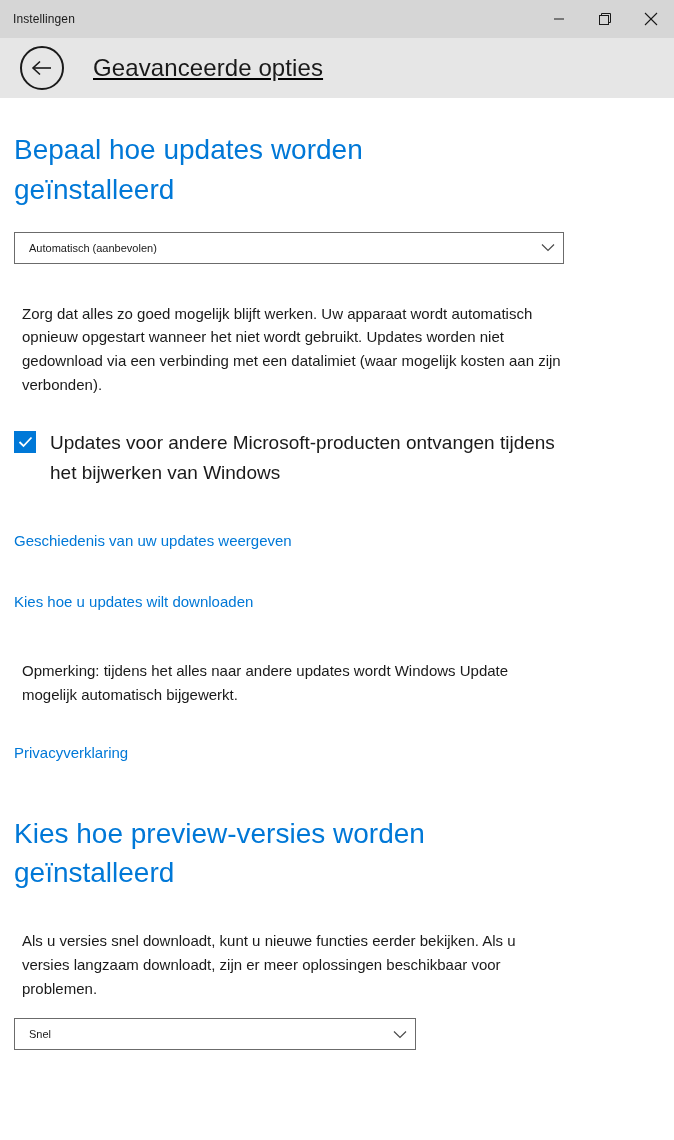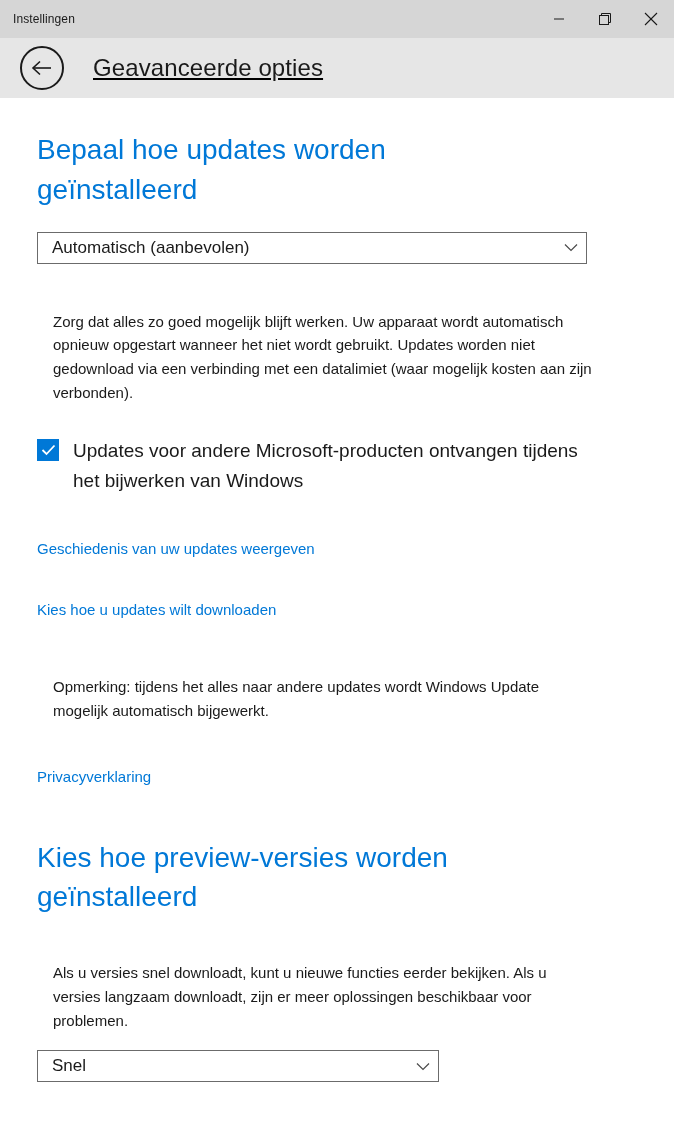--- a/index.html
+++ b/index.html
@@ -75,21 +75,21 @@
   .page-title {
     font-size: 24px;
     font-weight: 400;
     color: #1a1a1a;
     margin-left: 29px;
     letter-spacing: 0.1px;
   }
   
   .content {
     flex: 1 1 auto;
-    padding: 0 37px;
+    padding: 0 14px;
     overflow: hidden;
     position: relative;
   }
   h1.section-title {
     color: #0078d7;
     font-size: 28px;
     font-weight: 400;
     line-height: 1.42;
     margin: 0;
     padding-top: 32px;
@@ -106,38 +106,38 @@
     background: #ffffff;
     box-sizing: border-box;
     display: flex;
     align-items: center;
     margin-top: 22px;
     cursor: default;
   }
   .combo.wide { width: 550px; }
   .combo.narrow { width: 402px; }
   .combo-label {
-    font-size: 17px;
+    font-size: 11px;
     color: #1a1a1a;
     padding-left: 14px;
     flex: 1 1 auto;
     white-space: nowrap;
     overflow: hidden;
   }
   .combo-arrow {
     width: 30px;
     display: flex;
     align-items: center;
     justify-content: center;
   }
   p.body-text {
     font-size: 15px;
     line-height: 1.58;
     color: #1a1a1a;
-    margin: 16px;
+    margin: 8px;
     max-width: 540px;
   }
   .spacer-30 { height: 30px; }
   .check-row {
     display: flex;
     align-items: flex-start;
     margin-top: 32px;
   }
   .checkbox {
     width: 22px;

